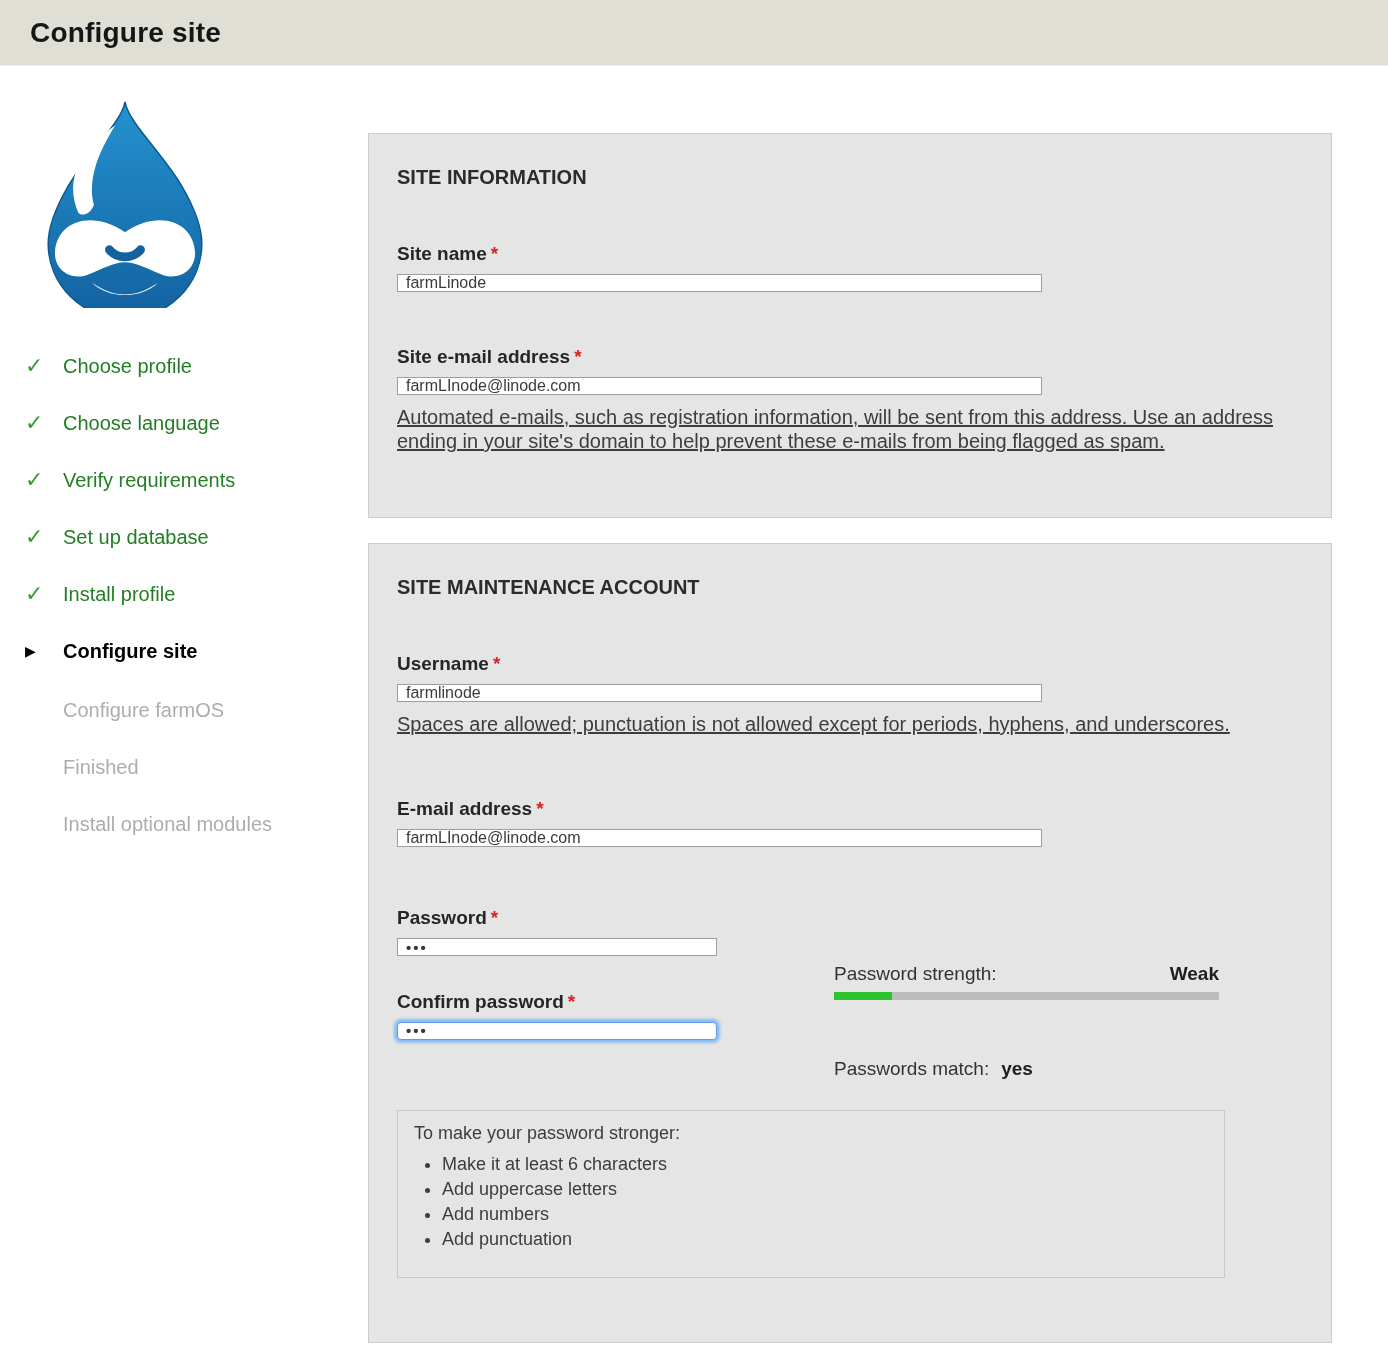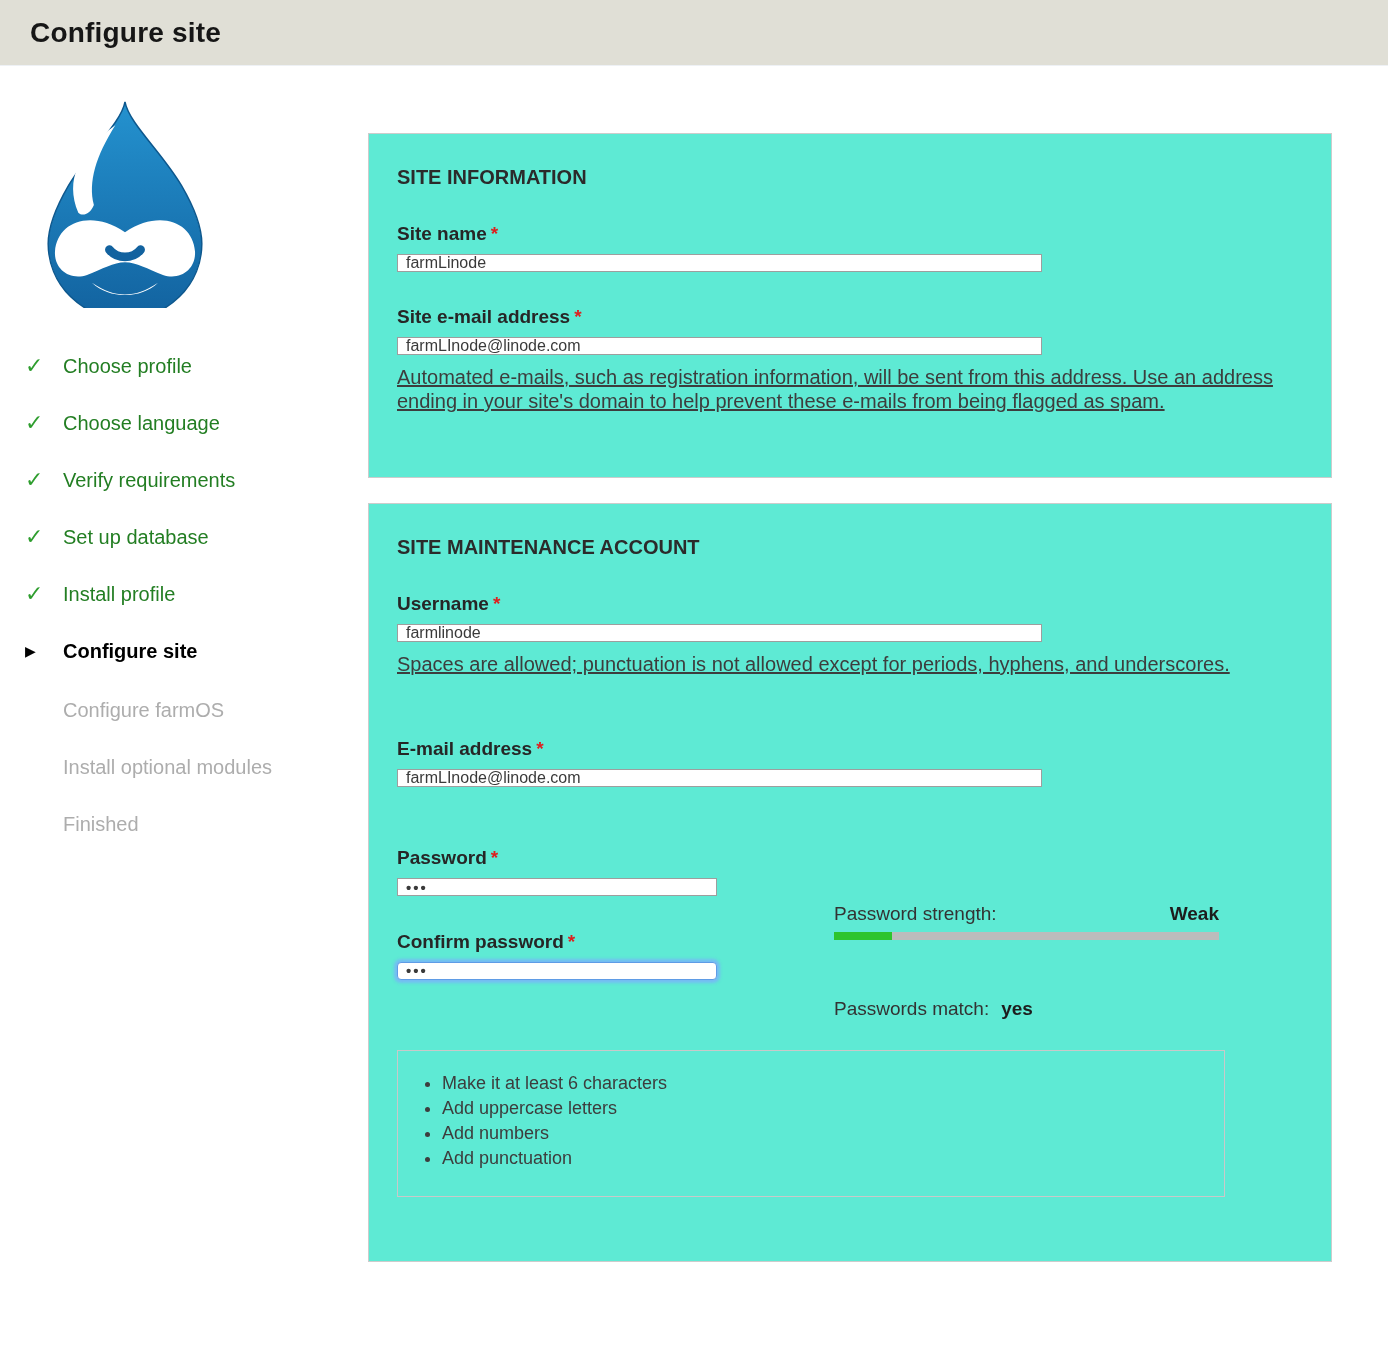--- a/index.html
+++ b/index.html
@@ -52,31 +52,31 @@
     display: inline-block;
   }
   .step.done  .step-icon { color: #2f9e2f; font-weight: 700; font-size: 22px; }
   .step.done  .step-label { color: #237e23; }
   .step.current .step-icon { color: #000; font-size: 14px; position: relative; top: -2px; }
   .step.current .step-label { color: #000; font-weight: 700; }
   .step.todo  .step-label { color: #adadad; }
   
   .panel {
     border: 1px solid #cccccc;
-    background: #5eead4;
+    background: #e5e5e5;
     padding: 20px 28px 64px 28px;
     margin-bottom: 25px;
   }
   .panel-legend {
     font-size: 20px;
     font-weight: 700;
     color: #2b2b2b;
     margin-top: 12px;
   }
-  .form-item { margin-top: 34px; }
+  .form-item { margin-top: 54px; }
   .form-label {
     display: block;
     font-size: 19px;
     font-weight: 700;
     color: #262626;
     margin-bottom: 9px;
   }
   .req { color: #dd2020; font-weight: 700; margin-left: 4px; }
   .text-input {
     width: 645px;
@@ -191,25 +191,25 @@
         <li class="step current">
           <span class="step-icon">▶</span>
           <span class="step-label">Configure site</span>
         </li>
         <li class="step todo">
           <span class="step-icon"></span>
           <span class="step-label">Configure farmOS</span>
         </li>
         <li class="step todo">
           <span class="step-icon"></span>
-          <span class="step-label">Install optional modules</span>
+          <span class="step-label">Finished</span>
         </li>
         <li class="step todo">
           <span class="step-icon"></span>
-          <span class="step-label">Finished</span>
+          <span class="step-label">Install optional modules</span>
         </li>
       </ul>
   </div>
 
   <div class="main">
 
     <div class="panel">
       <div class="panel-legend">SITE INFORMATION</div>
 
       <div class="form-item">
@@ -269,20 +269,21 @@
               <div class="strength-fill" style="width: 15%; background: rgb(45, 196, 45);"></div>
             </div>
           </div>
           <div class="match-line">
             <span>Passwords match:</span><span class="match-value">yes</span>
           </div>
         </div>
       </div>
 
       <div class="tips-box">
+        <div class="tips-title">To make your password stronger:</div>
         <ul class="tips-list">
             <li>Make it at least 6 characters</li>
             <li>Add uppercase letters</li>
             <li>Add numbers</li>
             <li>Add punctuation</li>
           </ul>
       </div>
     </div>
 
   </div>

